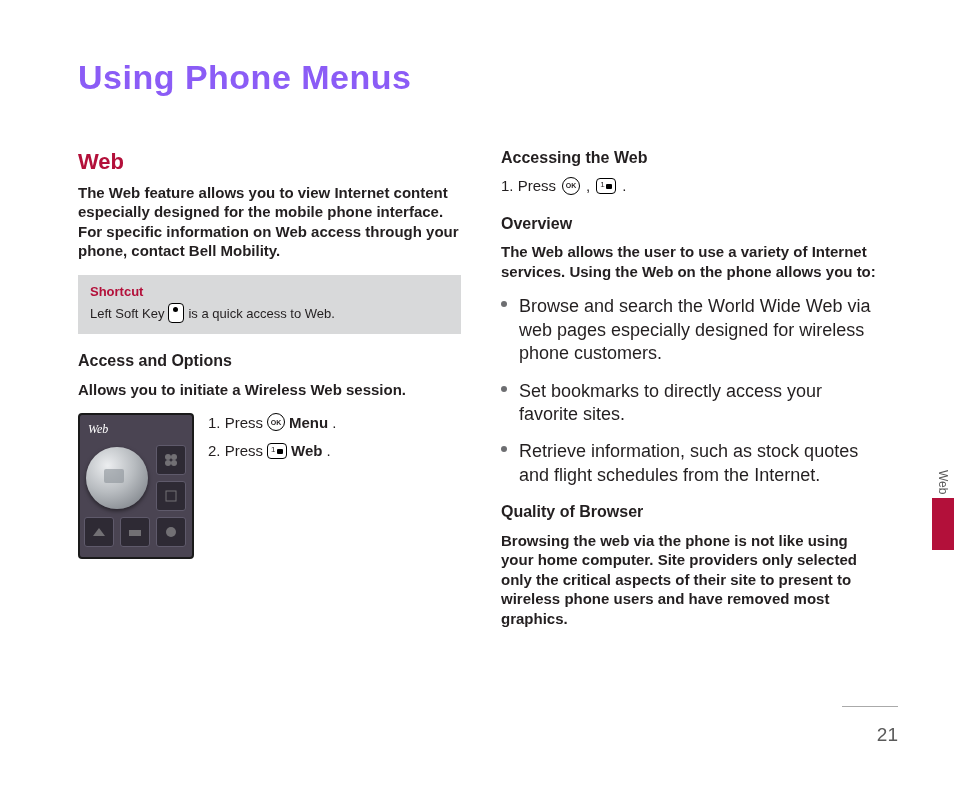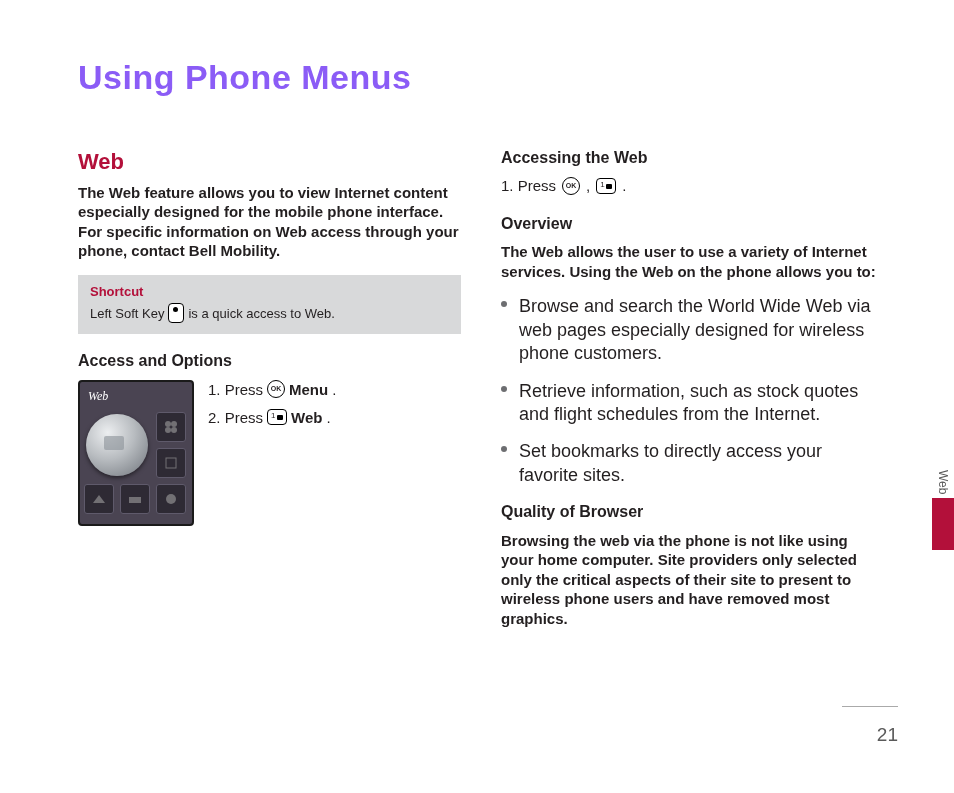--- a/index.html
+++ b/index.html
@@ -212,20 +212,21 @@
       <div class="shortcut-text">
         <span>Left Soft Key</span>
         <span class="key-icon soft">
             <span class="dot"></span>
           </span>
         <span>is a quick access to Web.</span>
       </div>
     </div>
 
     <h3 class="sub">Access and Options</h3>
+    <p class="body">Allows you to initiate a Wireless Web session.</p>
 
     <div class="access-row">
       <div class="phone-shot">
         <div class="phone-shot-title">Web</div>
         <div class="phone-globe"></div>
         <div class="phone-tile" style="right:6px;top:30px">
             <svg width="16" height="16">
               <circle cx="5" cy="5" r="3" fill="#aaa"></circle>
               <circle cx="11" cy="5" r="3" fill="#aaa"></circle>
               <circle cx="5" cy="11" r="3" fill="#aaa"></circle>
@@ -279,22 +280,22 @@
         <span>,</span>
       <span class="key-icon num1"></span>
         <span>.</span>
     </div>
 
     <h3 class="sub">Overview</h3>
     <p class="body">The Web allows the user to use a variety of Internet services. Using the Web on the phone allows you to:</p>
 
     <ul class="bullets">
       <li>Browse and search the World Wide Web via web pages especially designed for wireless phone customers.</li>
+      <li>Set bookmarks to directly access your favorite sites.</li>
       <li>Retrieve information, such as stock quotes and flight schedules from the Internet.</li>
-      <li>Set bookmarks to directly access your favorite sites.</li>
     </ul>
 
     <h3 class="sub">Quality of Browser</h3>
     <p class="body">Browsing the web via the phone is not like using your home computer. Site providers only selected only the critical aspects of their site to present to wireless phone users and have removed most graphics.</p>
   </div>
 
 </div>
 
 <div class="side-tab">
   <div class="side-tab-label">Web</div>

